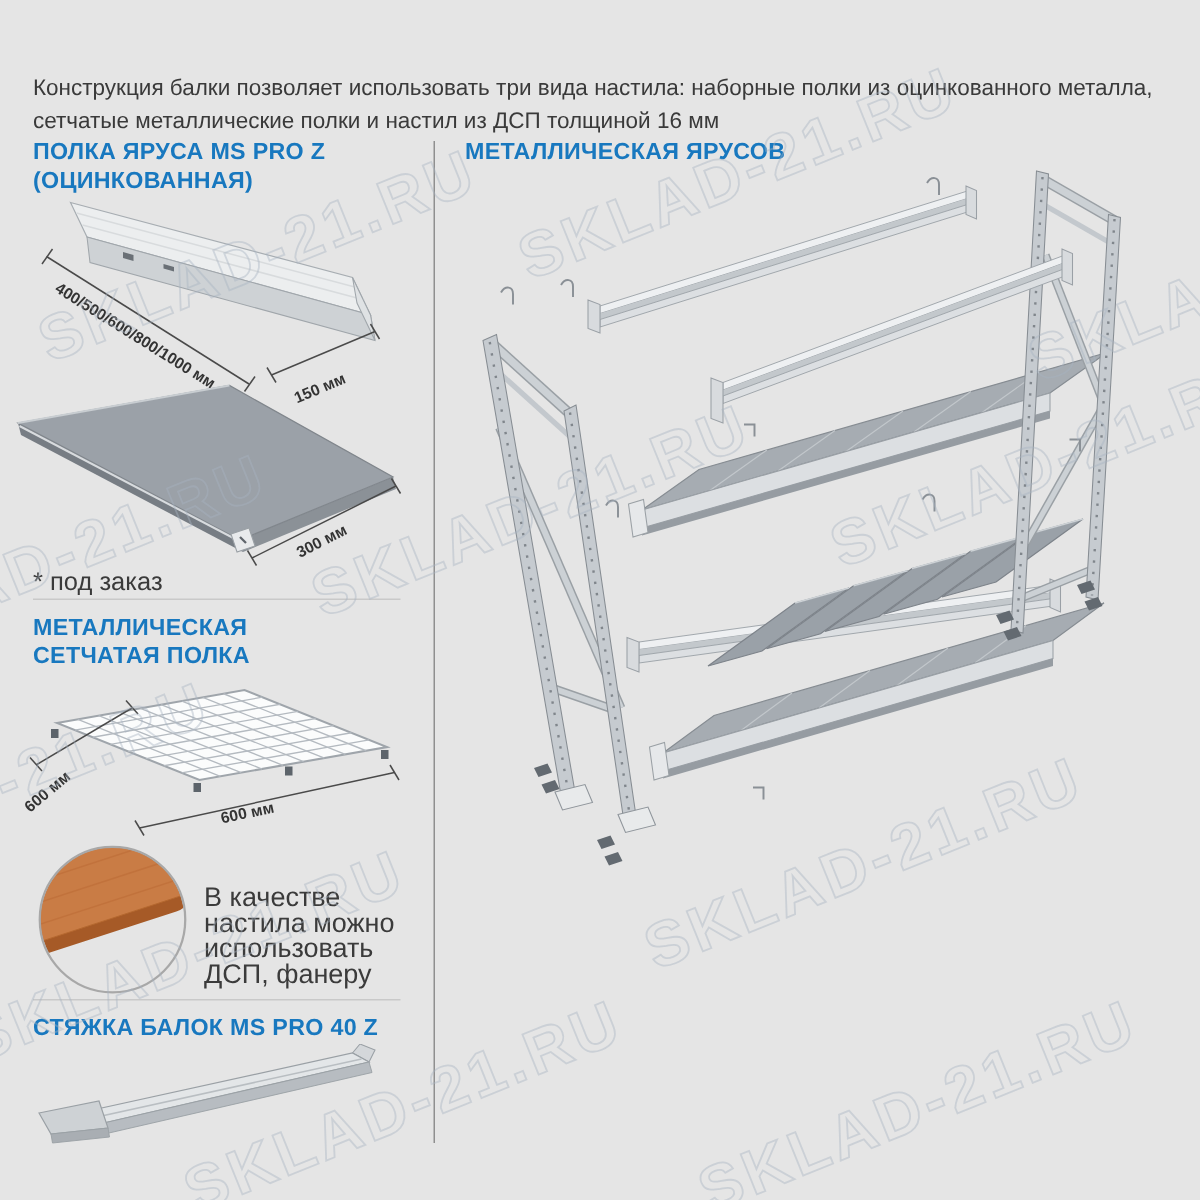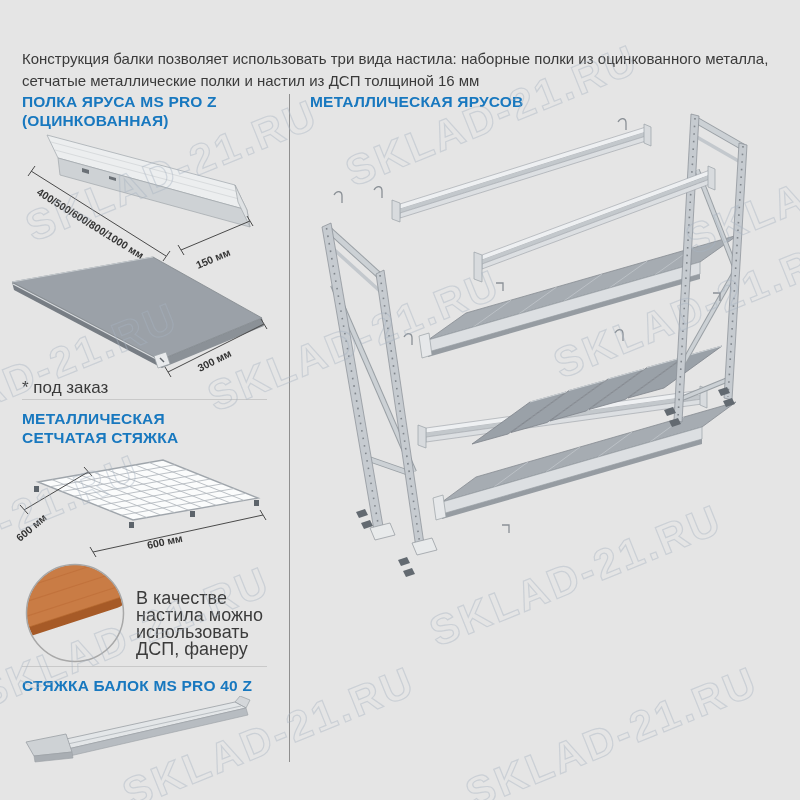--- a/index.html
+++ b/index.html
@@ -70,21 +70,21 @@
     </g>
     <text class="dim" transform="translate(192,124) rotate(-27)">300 мм</text>
   </svg>
 
   <div class="abs note" style="left:22px;top:378px;">* под заказ</div>
 
   <div class="abs hdiv" style="left:22px;top:399px;width:245px;"></div>
 
   <div class="abs sec-title" style="left:22px;top:409px;">
     <div>МЕТАЛЛИЧЕСКАЯ</div>
-    <div>СЕТЧАТАЯ СТЯЖКА</div>
+    <div>СЕТЧАТАЯ ПОЛКА</div>
   </div>
 
   <svg class="abs" style="left:12px;top:448px;" width="268" height="118" viewBox="0 0 268 118">
     <polygon points="26,34 151,12 246,50 121,72" fill="#fbfcfc" stroke="#9fa5ab" stroke-width="1.4"></polygon>
     <path fill="none" stroke="#b4bac0" stroke-width="0.9" d="M37.9,38.8 L162.9,16.8 M49.8,43.5 L174.8,21.5 M61.6,48.3 L186.6,26.3 M73.5,53 L198.5,31 M85.4,57.8 L210.4,35.8 M97.3,62.5 L222.3,40.5 M109.1,67.3 L234.1,45.3"></path>
     <path fill="none" stroke="#b4bac0" stroke-width="0.9" d="M39.9,31.6 L134.9,69.6 M53.8,29.1 L148.8,67.1 M67.7,26.7 L162.7,64.7 M81.6,24.2 L176.6,62.2 M95.4,21.8 L190.4,59.8 M109.3,19.4 L204.3,57.4 M123.2,16.9 L218.2,54.9 M137.1,14.5 L232.1,52.5"></path>
     <rect x="22" y="38" width="5" height="6" fill="#5d646b"></rect>
     <rect x="117" y="74" width="5" height="6" fill="#5d646b"></rect>
     <rect x="178" y="63" width="5" height="6" fill="#5d646b"></rect>
     <rect x="242" y="52" width="5" height="6" fill="#5d646b"></rect>

